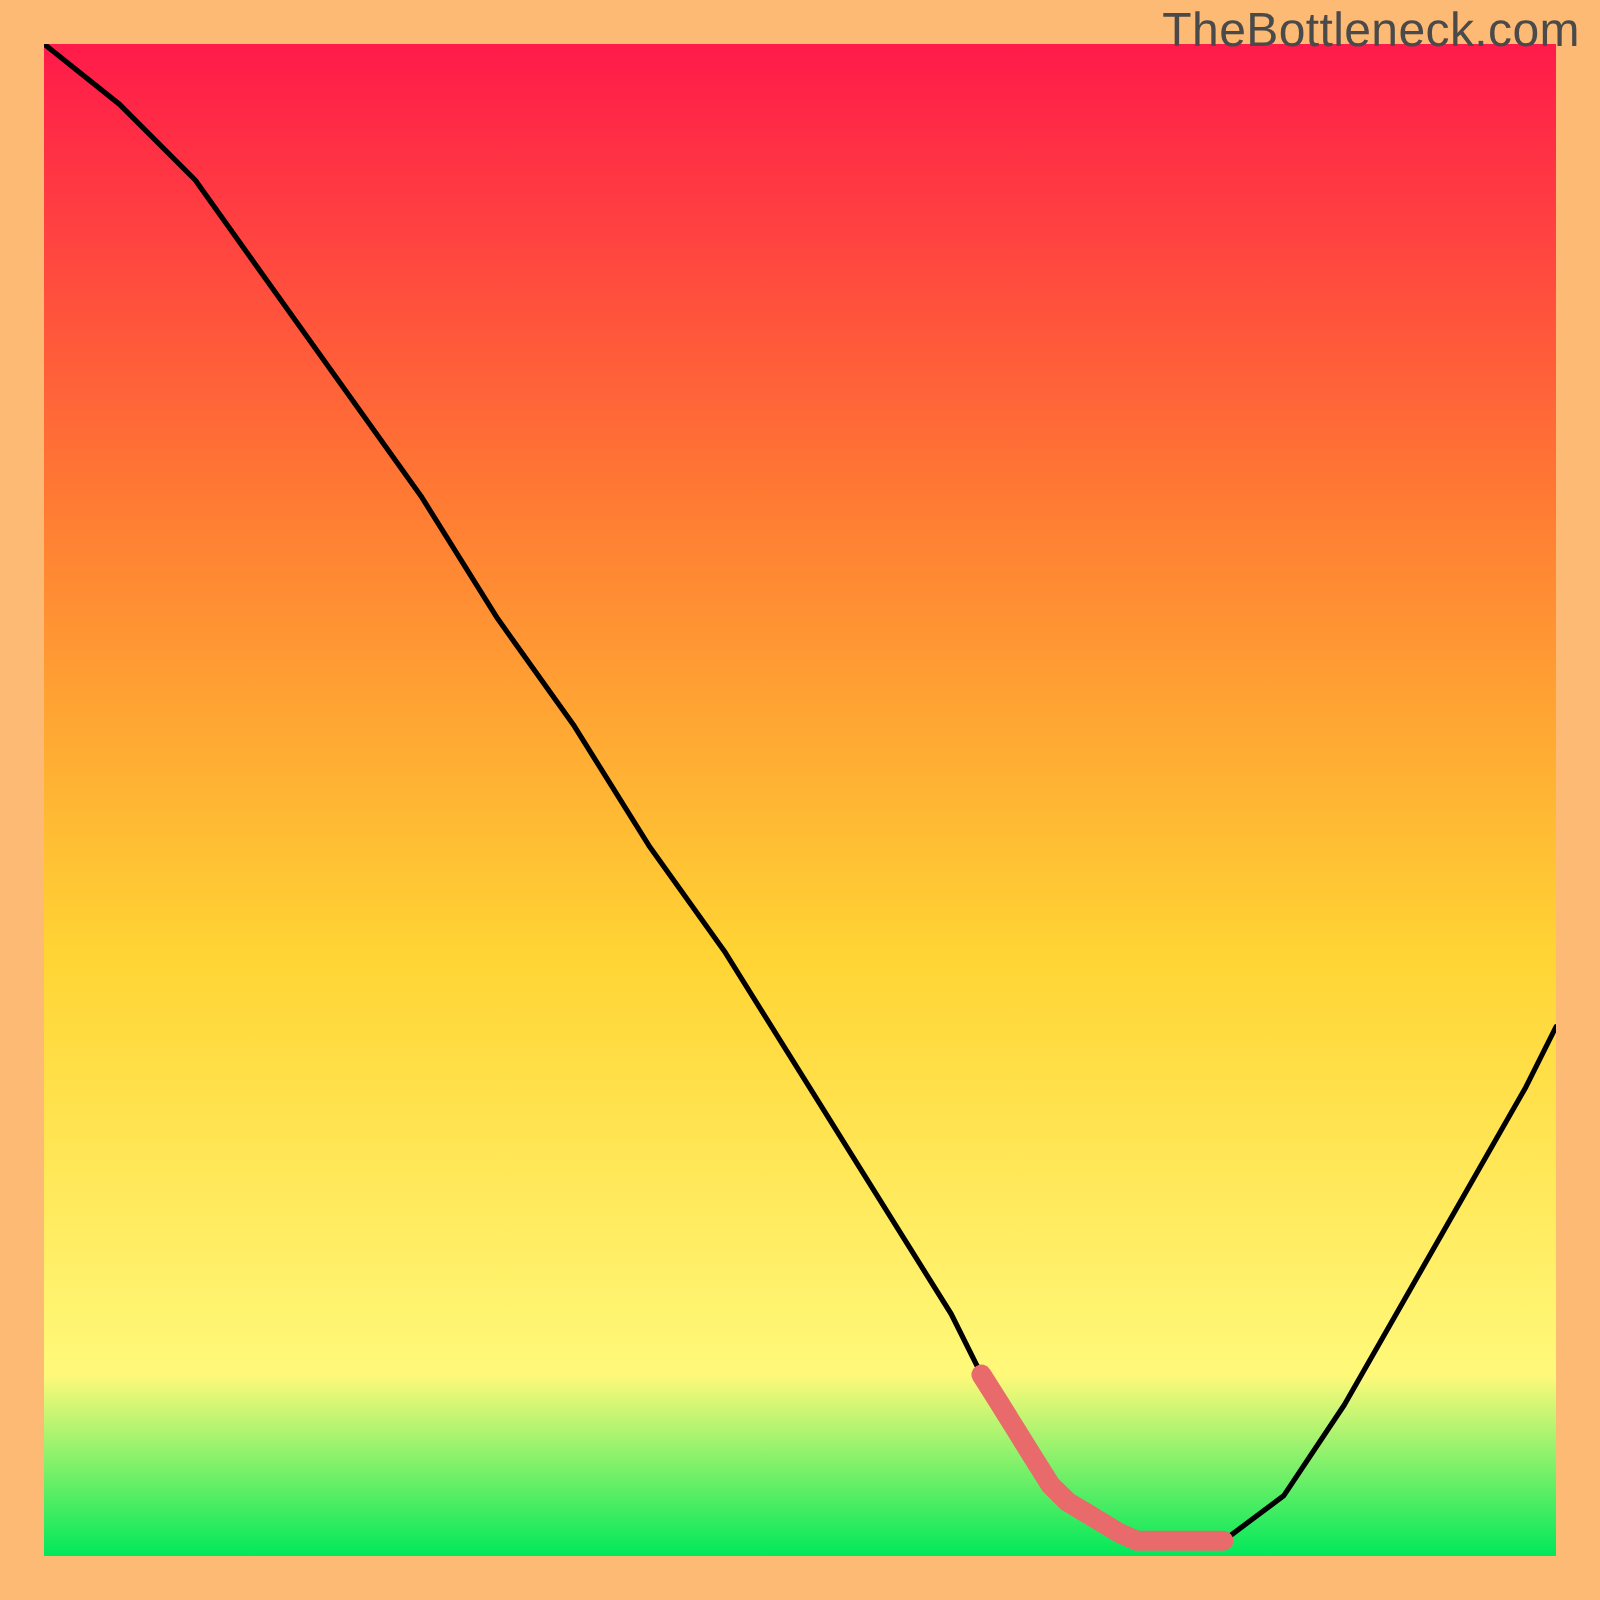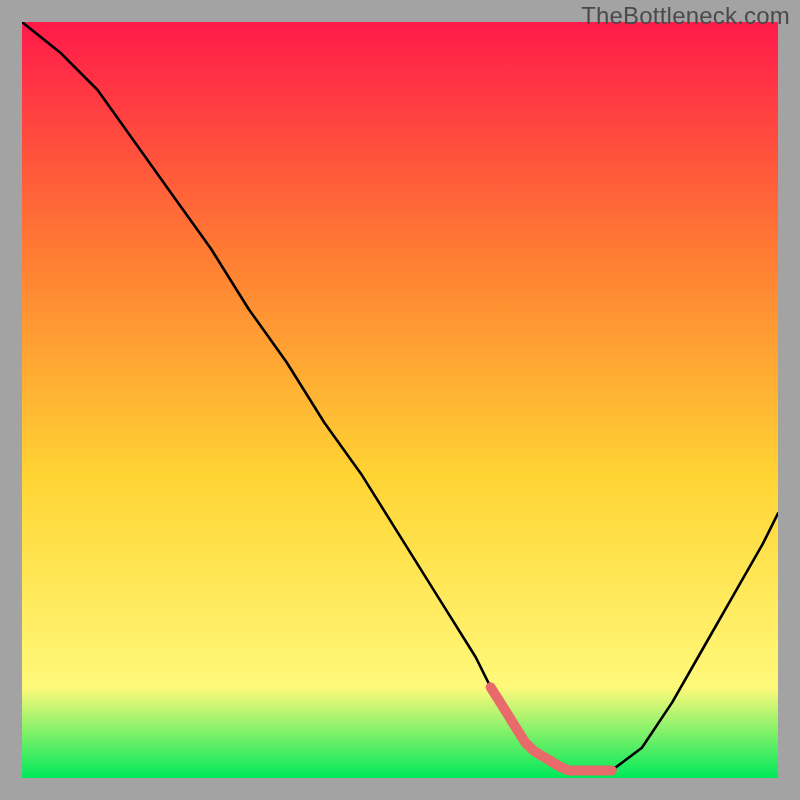--- a/index.html
+++ b/index.html
@@ -9,21 +9,21 @@
     height: 800px;
     background: #000;
     overflow: hidden;
   }
   .frame {
     position: absolute;
     left: 0;
     top: 0;
     width: 800px;
     height: 800px;
-    background: #a3a3a3;
+    background: #fdba74;
   }
   .plot {
     position: absolute;
     left: 22px;
     top: 22px;
     width: 756px;
     height: 756px;
   }
   .watermark {
     position: absolute;

